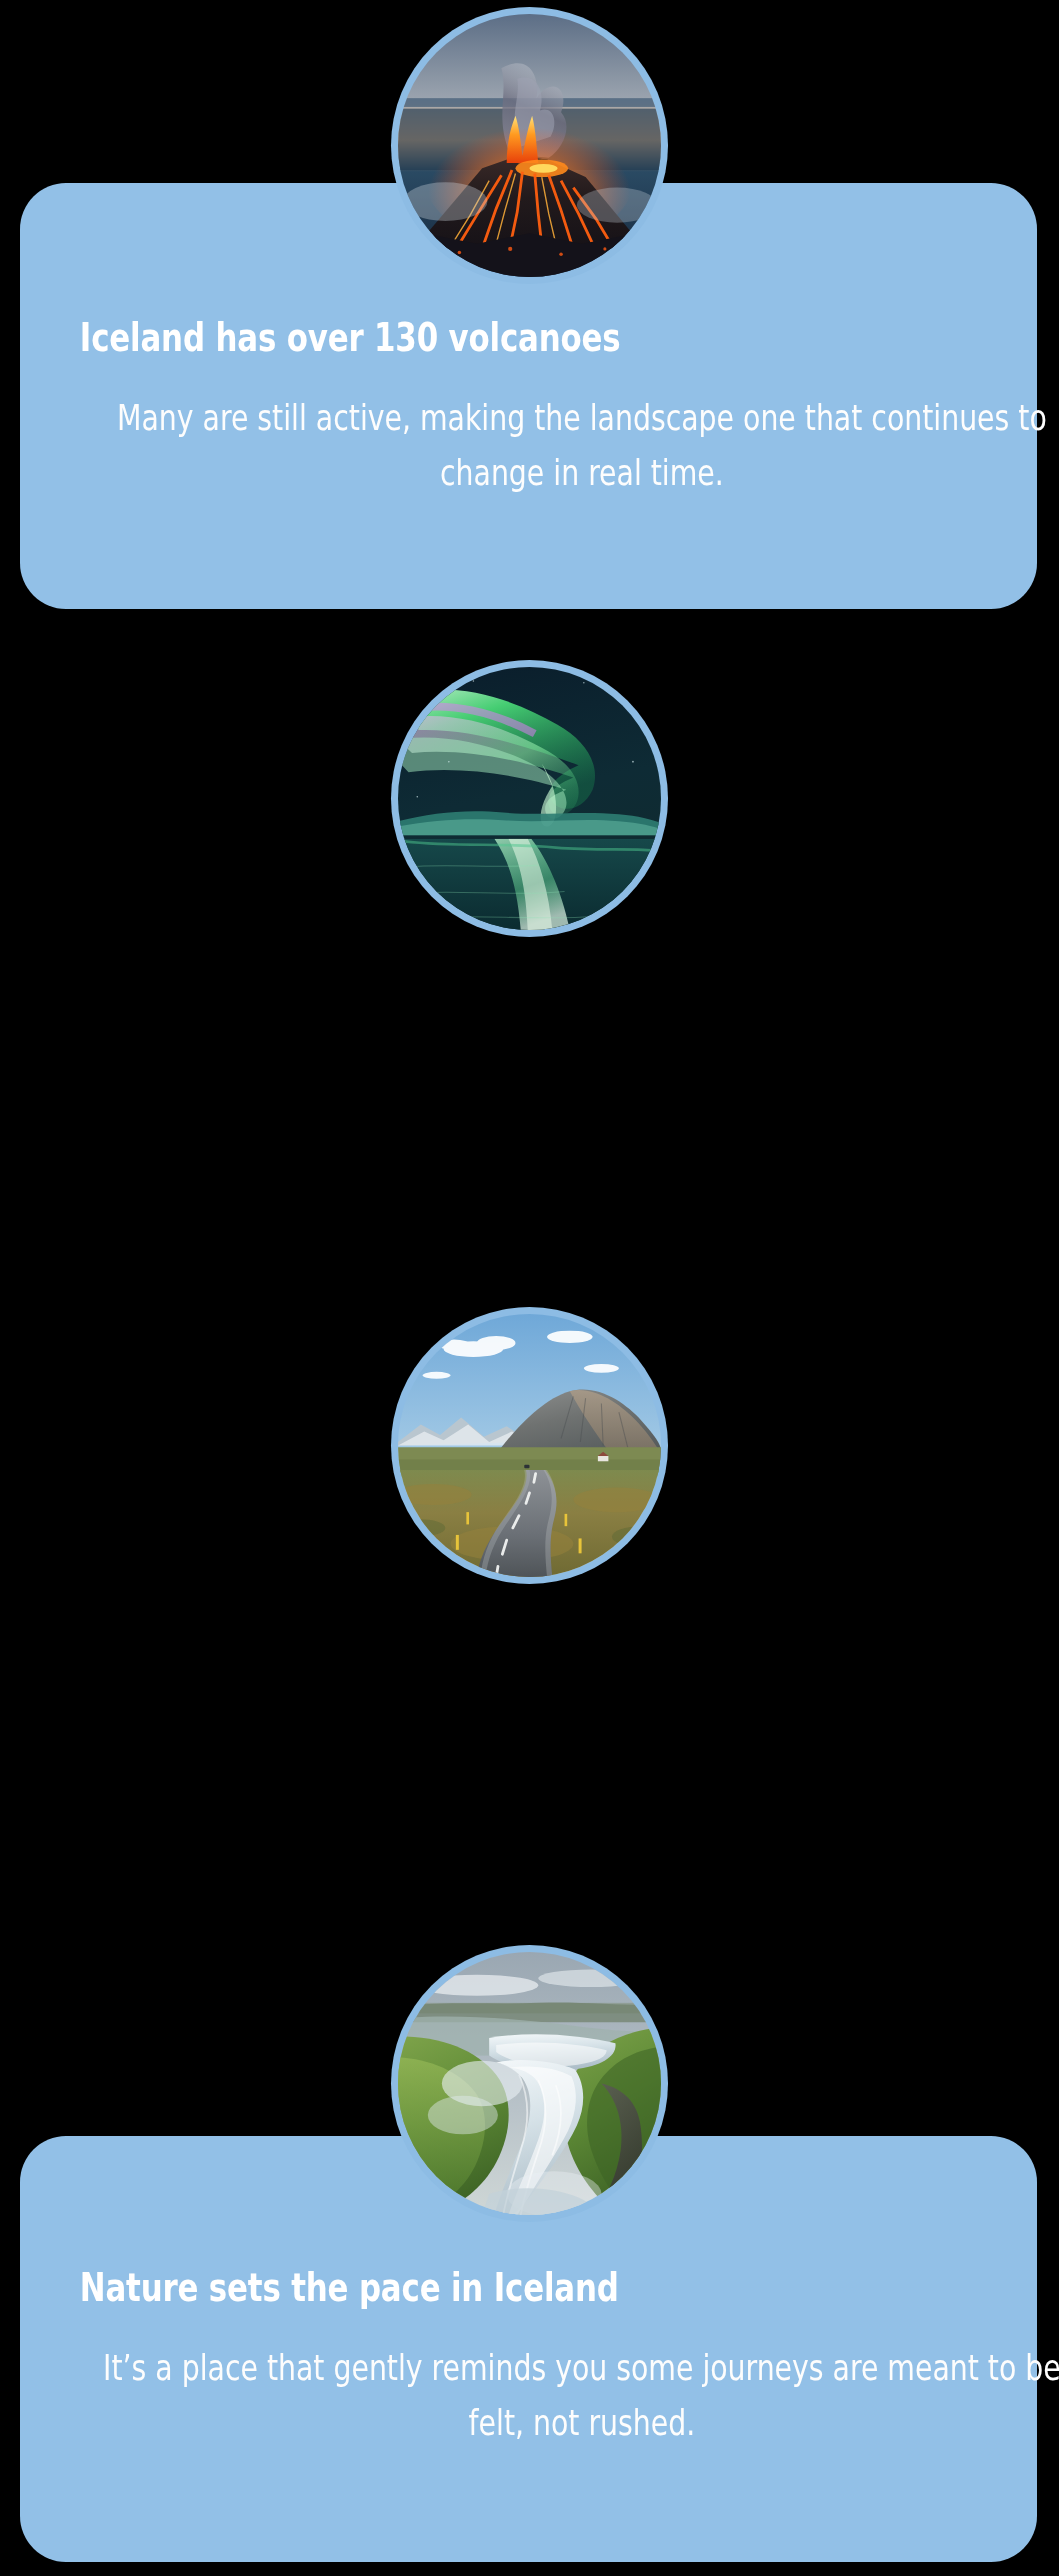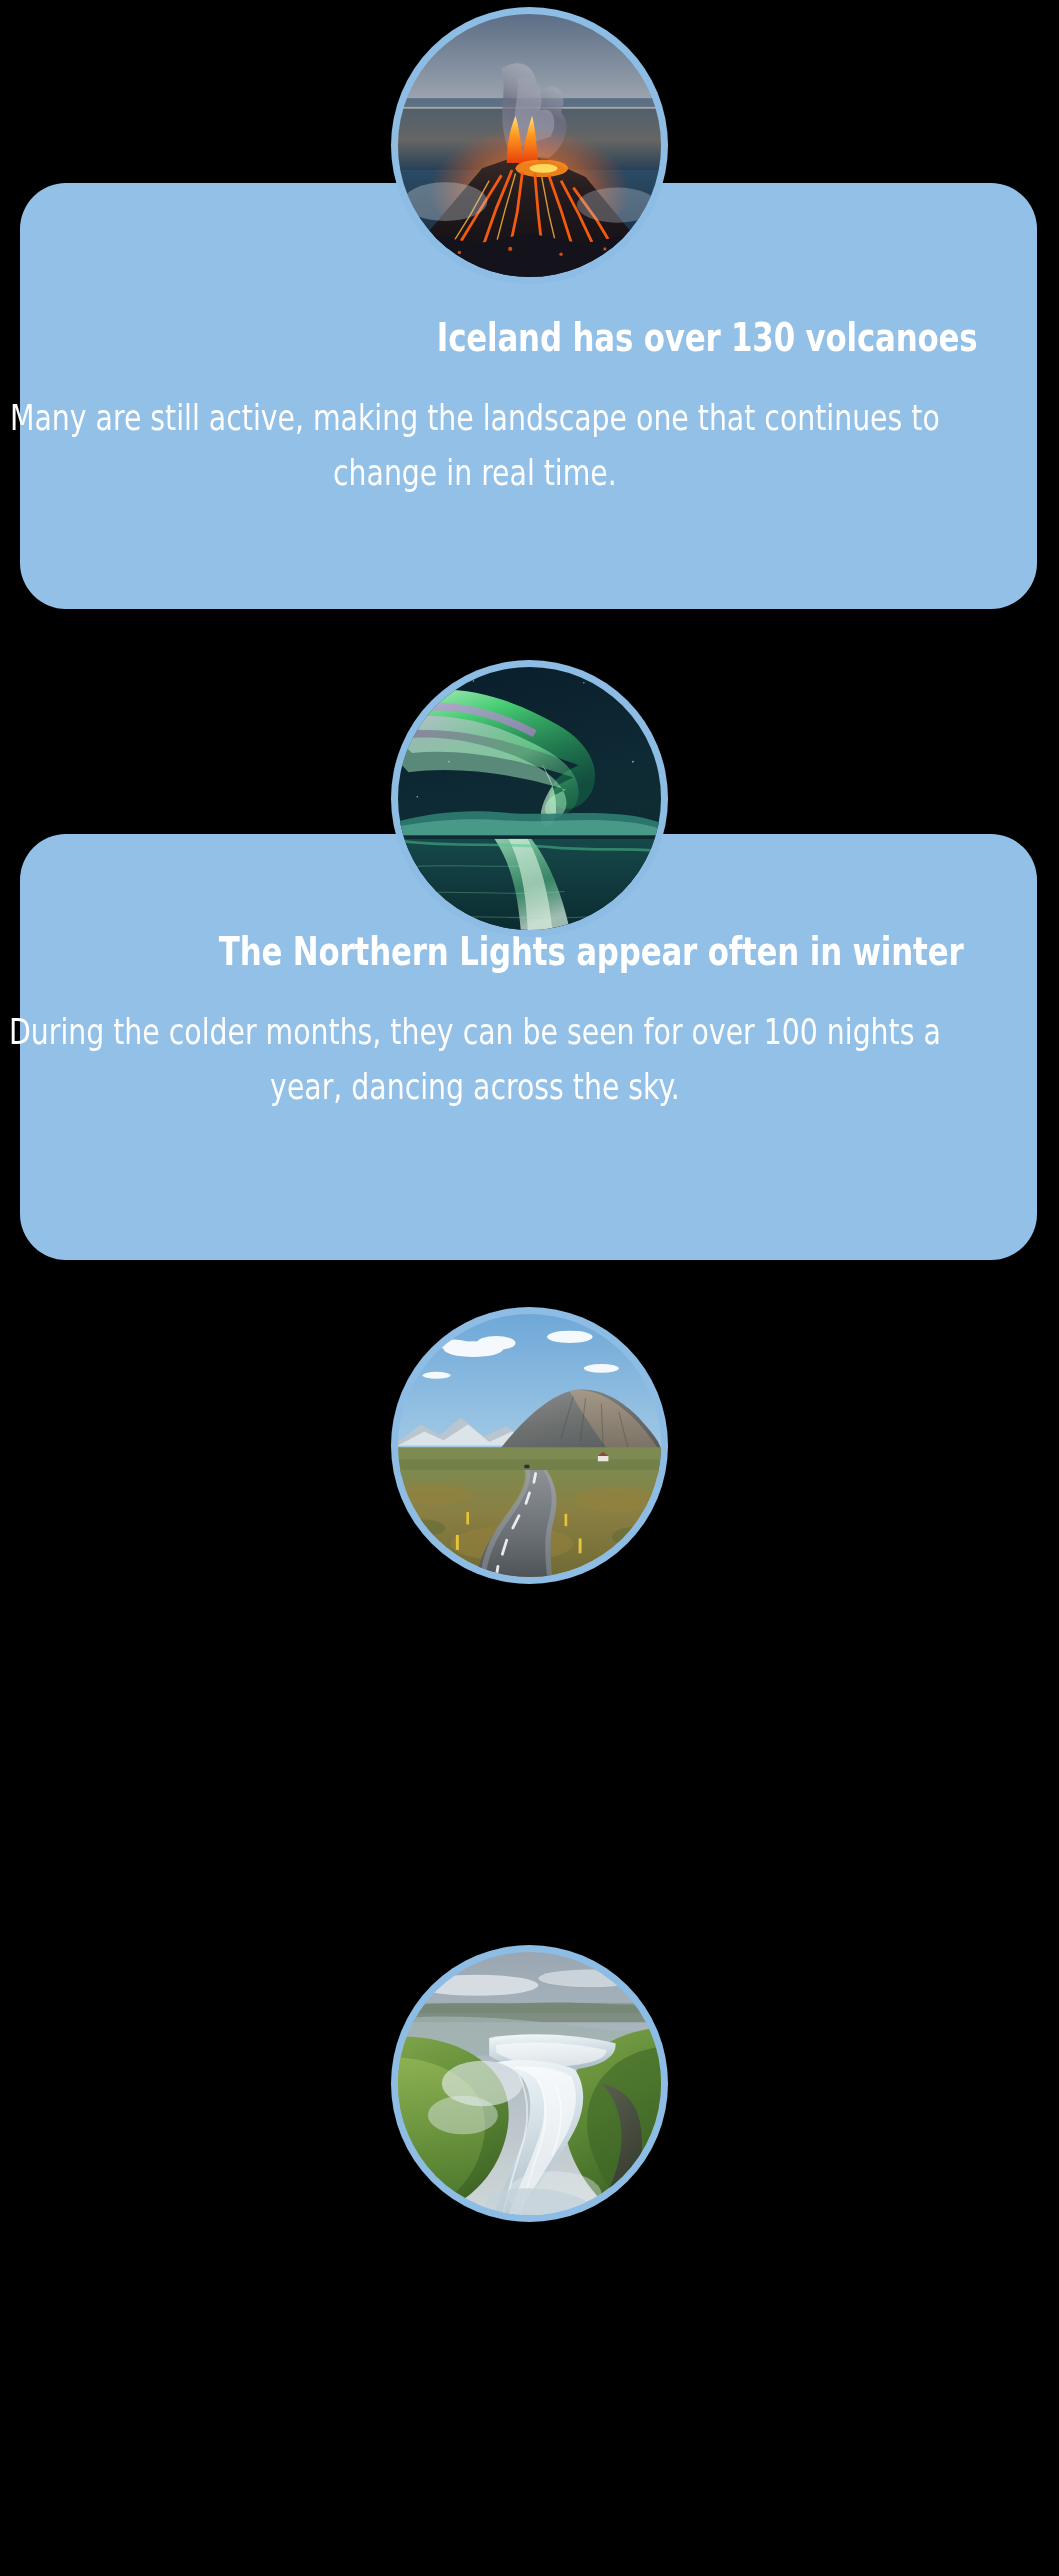--- a/index.html
+++ b/index.html
@@ -34,21 +34,21 @@
     flex-direction: column;
     align-items: center;
   }
 
   .card-inner {
     width: 100%;
     box-sizing: border-box;
     padding: 0 23px;
     display: flex;
     flex-direction: column;
-    align-items: flex-end;
+    align-items: flex-start;
   }
 
   .card-title {
     color: #ffffff;
     font-family: "Liberation Sans Narrow", "DejaVu Sans Condensed", "Liberation Sans", sans-serif;
     font-weight: 700;
     font-size: 39px;
     line-height: 46px;
     letter-spacing: -0.2px;
     text-align: center;
@@ -247,26 +247,20 @@
           <g stroke="#8fe3b6" stroke-width="1.2" opacity="0.3" fill="none">
             <path d="M10 228 C60 224 110 230 160 226"></path>
             <path d="M20 258 C70 254 130 262 190 256"></path>
             <path d="M40 286 C100 282 160 290 230 284"></path>
           </g>
         </g>
       </svg>
     </span>
   </div>
 
-  <div class="card" style="top:834px; height:426px; justify-content:flex-start; padding-top:95px;">
-    <div class="card-inner">
-      <h2 class="card-title">The Northern Lights appear often in winter</h2>
-      <p class="card-body" style="margin-top:30px;">During the colder months, they can be seen for over 100 nights a year, dancing across the sky.</p>
-    </div>
-  </div>
 
   <div class="badge" style="top:1307px;">
     <span class="badge-photo">
       <svg viewBox="0 0 300 300" preserveAspectRatio="xMidYMid slice" aria-hidden="true">
         <defs>
           <linearGradient id="r-sky" x1="0" y1="0" x2="0" y2="1">
             <stop offset="0%" stop-color="#6fa8d8"></stop>
             <stop offset="55%" stop-color="#a5cbe6"></stop>
             <stop offset="100%" stop-color="#cfe2ee"></stop>
           </linearGradient>
@@ -412,15 +406,21 @@
 
         <ellipse cx="96" cy="150" rx="46" ry="26" fill="#e9f0f3" opacity="0.6"></ellipse>
         <ellipse cx="74" cy="186" rx="40" ry="22" fill="#e2ebef" opacity="0.45"></ellipse>
         <ellipse cx="178" cy="276" rx="54" ry="26" fill="#eaf1f4" opacity="0.4"></ellipse>
 
         <path d="M104 276 C134 266 176 268 206 280 C222 288 230 296 234 300 L96 300 Z" fill="#c3d2da" opacity="0.75"></path>
       </svg>
     </span>
   </div>
 
+  <div class="card" style="top:2136px; height:426px; justify-content:flex-start; padding-top:129px;">
+    <div class="card-inner">
+      <h2 class="card-title">Nature sets the pace in Iceland</h2>
+      <p class="card-body" style="margin-top:30px;">It’s a place that gently reminds you some journeys are meant to be felt, not rushed.</p>
+    </div>
+  </div>
 
 </div>
 
 
 </body></html>

